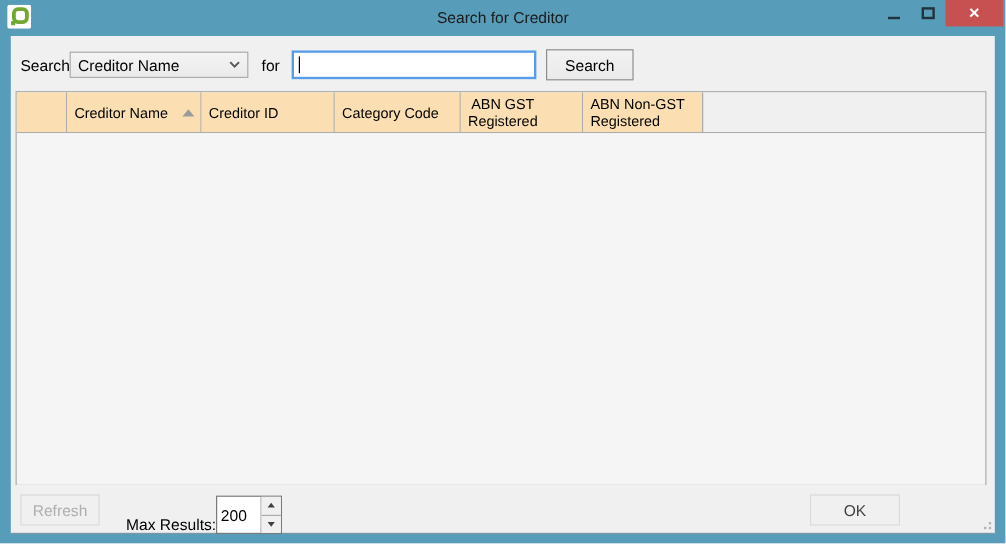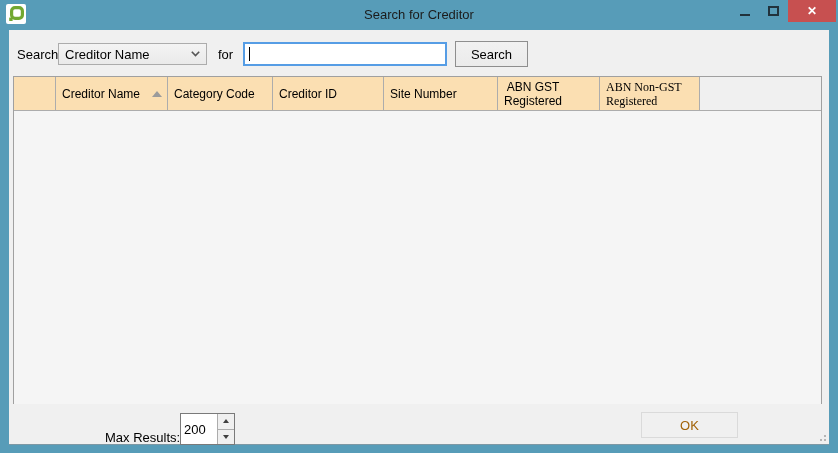--- a/index.html
+++ b/index.html
@@ -49,21 +49,21 @@
   }
   .caret { position:absolute; left:4px; top:3px; width:1px; height:14px; background:#000; }
   
   .btn {
     position:absolute; height:26px; font-size:13px;
     background:linear-gradient(#f1f1f1,#ebebeb);
     display:flex; align-items:center; justify-content:center; cursor:default;
   }
   .btn-search { left:446px; top:11px; width:73px; border:1px solid #8E8E8E; color:#000; }
   .btn-refresh { left:8px; top:382px; width:66px; border:1px solid #DADADA; color:#AFAFAF; background:#F0F0F0; }
-  .btn-ok { left:632px; top:382px; width:97px; border:1px solid #DADADA; color:#a16207; background:#F0F0F0; }
+  .btn-ok { left:666px; top:382px; width:75px; border:1px solid #DADADA; color:#404040; background:#F0F0F0; }
   .btn-cancel { left:746px; top:382px; width:75px; border:1px solid #464646; color:#000; }
   
   .spinner {
     position:absolute; left:171px; top:383px; width:55px; height:32px;
     background:#fff; border:1px solid #7a7a7a; display:flex;
   }
   .spin-value { flex:1; height:100%; }
   .spin-value input {
     width:100%; height:100%; border:none; outline:none; font-size:13px;
     padding:0 3px; font-family:"Liberation Sans", sans-serif; background:transparent;
@@ -134,31 +134,31 @@
     <div class="input-wrap">
       <input type="text" value="" style="">
       <div class="caret"></div>
     </div>
     <div class="btn btn-search">Search</div>
 
     <div class="grid">
       <div class="grid-header">
           <div class="hcell" style="width: 42px;"><span></span></div>
           <div class="hcell" style="width: 112px;"><span>Creditor Name</span><span class="sort-asc"></span></div>
+          <div class="hcell" style="width: 111px;"><span>Creditor ID</span></div>
           <div class="hcell" style="width: 105px;"><span>Category Code</span></div>
-          <div class="hcell" style="width: 111px;"><span>Creditor ID</span></div>
-          <div class="hcell" style="width: 114px;"><span>Site Number</span></div>
           <div class="hcell" style="width: 102px; text-align: center;"><span>ABN GST
 Registered</span></div>
-          <div class="hcell" style="width: 100px; font-family: Liberation Serif, serif;"><span>ABN Non-GST
+          <div class="hcell" style="width: 100px;"><span>ABN Non-GST
 Registered</span></div>
         </div>
       <div class="grid-body"></div>
     </div>
 
+    <div class="btn btn-refresh">Refresh</div>
     <span class="lbl lbl-max">Max Results:</span>
     <div class="spinner">
       <div class="spin-value">
         <input type="text" value="200" style="">
       </div>
       <div class="spin-btns">
         <div class="spin-btn">
           <div class="tri-up"></div>
         </div>
         <div class="spin-btn">

